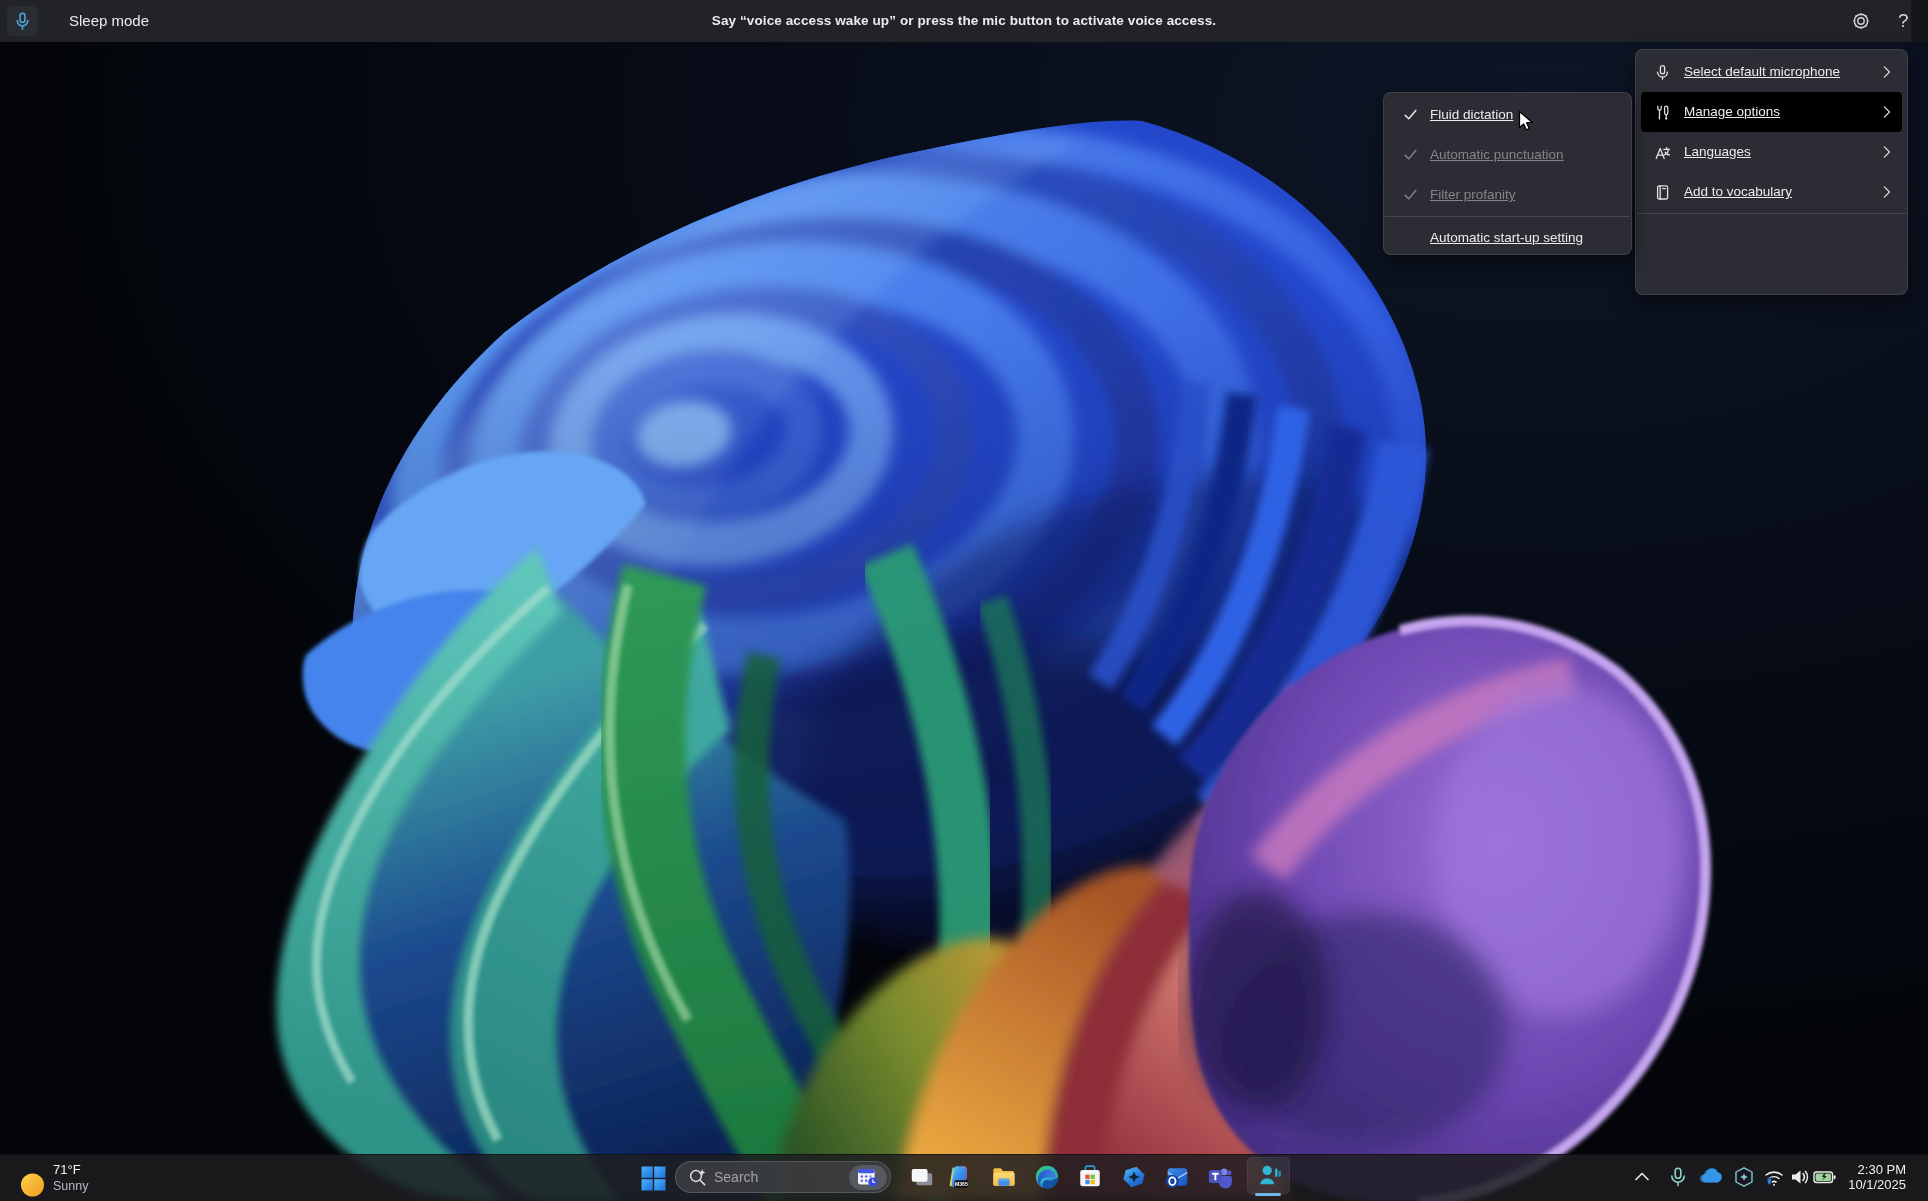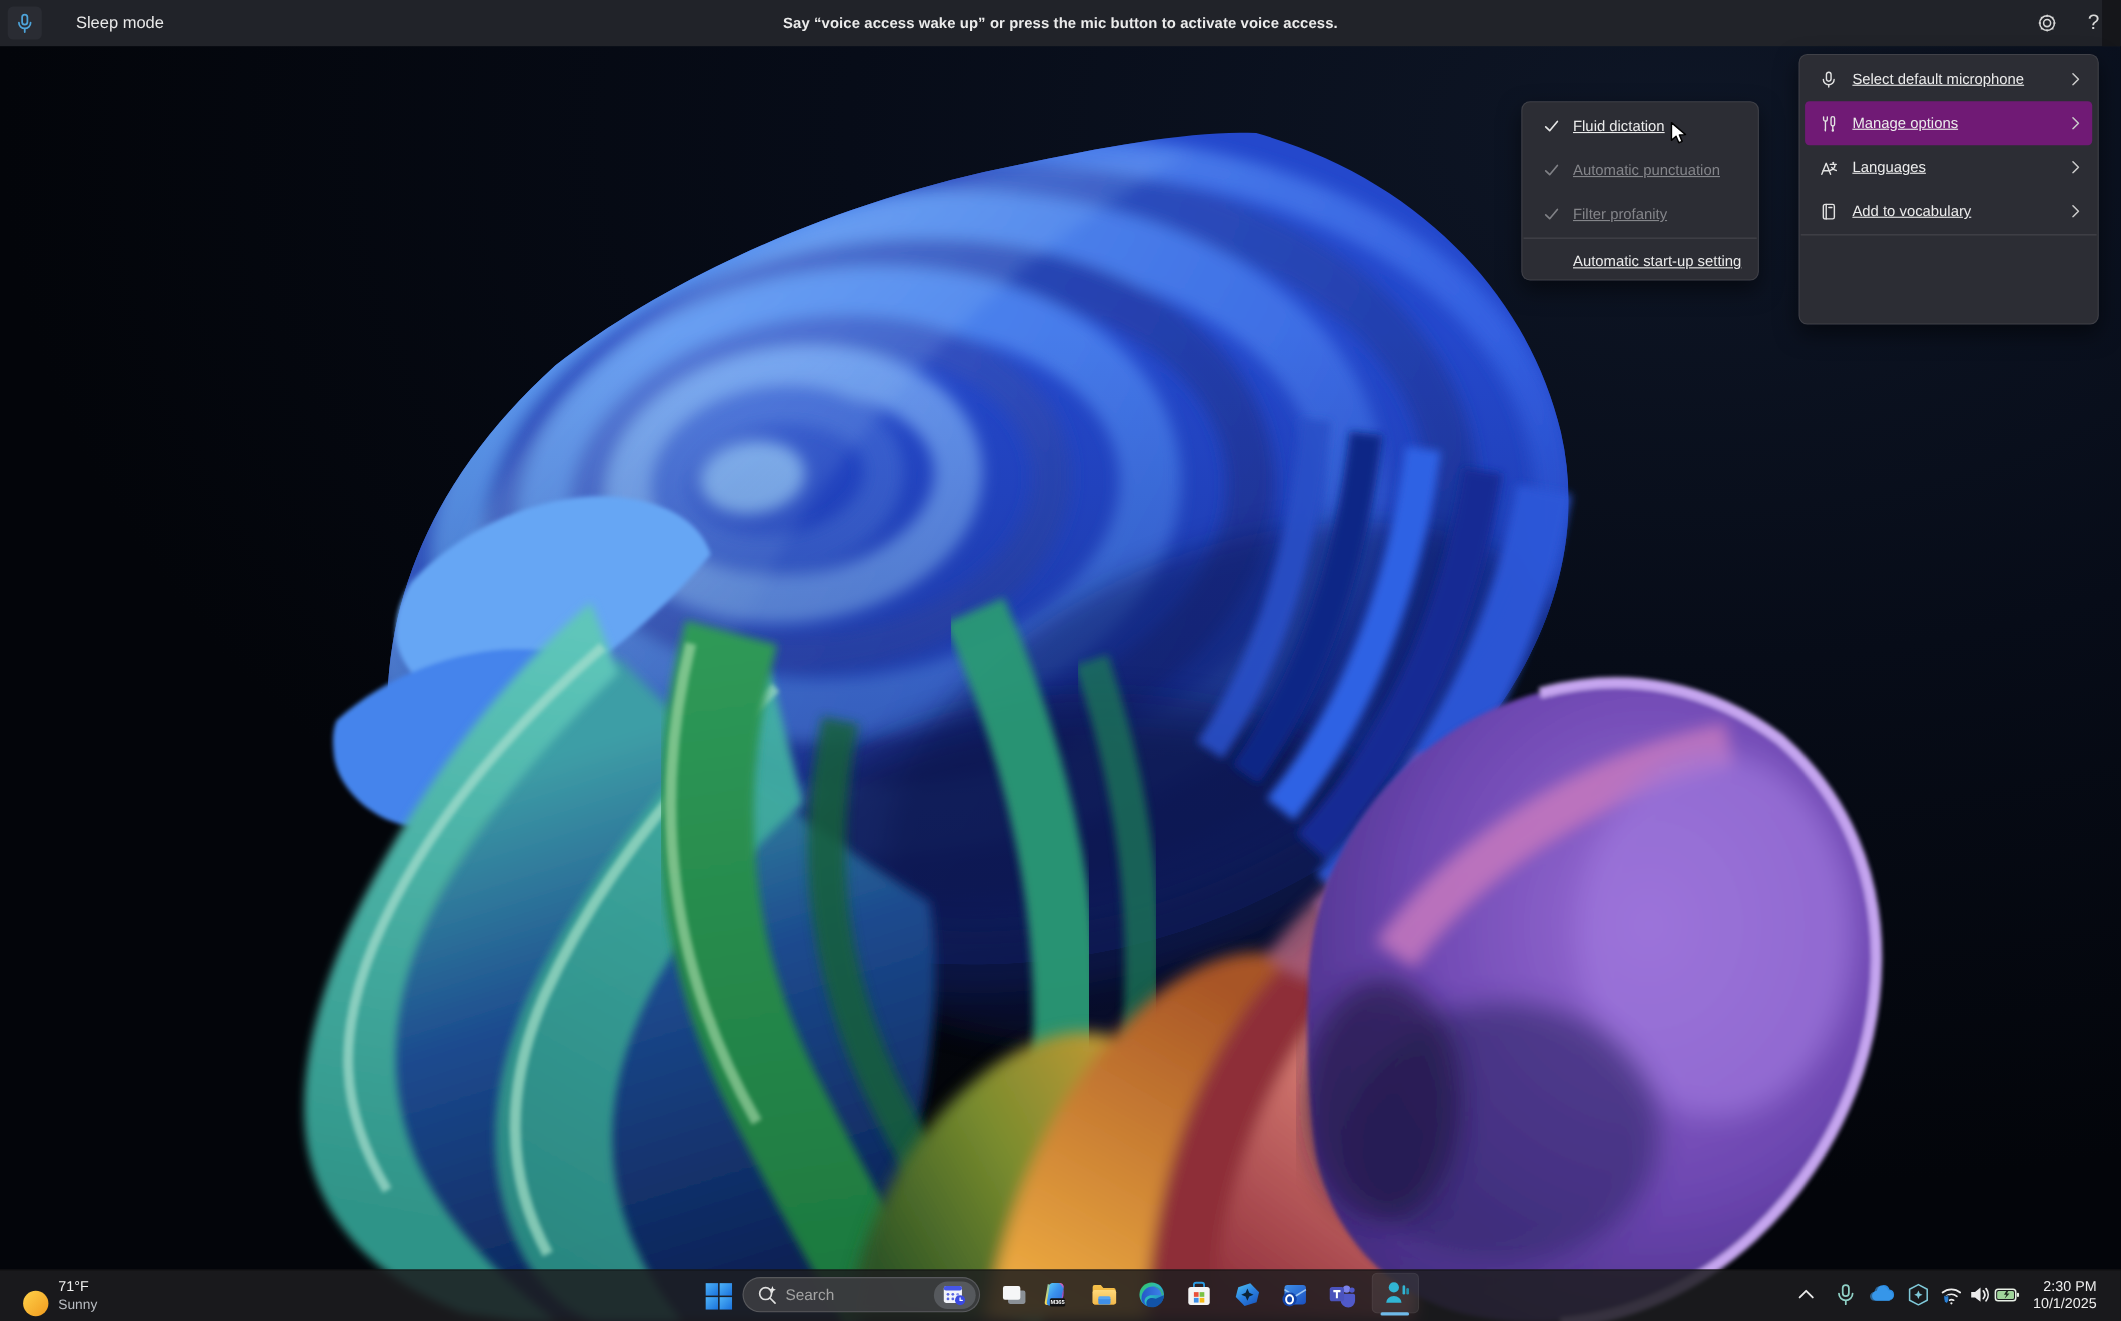--- a/index.html
+++ b/index.html
@@ -7,23 +7,23 @@
   #wall{position:absolute;left:0;top:0;}
   
   #topbar{position:absolute;left:0;top:0;width:1928px;height:42px;background:#212329;}
   #topbar .rcap{position:absolute;right:0;top:0;width:17px;height:42px;background:#15161a;}
   #micbtn{position:absolute;left:7px;top:6px;width:31px;height:30px;background:#2a2c33;border-radius:5px;}
   #sleep{position:absolute;left:49px;top:0;height:42px;line-height:42px;color:#e9e9e9;font-size:15px;margin-left:20px;}
   #saytext{position:absolute;left:0;top:0;width:1928px;height:42px;line-height:42px;text-align:center;color:#ebebeb;font-size:13.5px;font-weight:bold;letter-spacing:0.1px;}
   
   .menu{position:absolute;background:rgba(45,46,53,0.97);border:1px solid rgba(70,70,78,0.8);border-radius:8px;box-shadow:0 8px 20px rgba(0,0,0,0.5);box-sizing:border-box;}
   #menuR{left:1635px;top:49px;width:273px;height:246px;padding:2px 0;}
-  #menuL{left:1383px;top:92px;width:216px;height:163px;padding:2px 0;}
+  #menuL{left:1383px;top:92px;width:249px;height:163px;padding:2px 0;}
   .mrow{position:relative;height:40px;margin:0 5px;border-radius:4px;}
-  .mrow.hl{background:#701a75;}
+  .mrow.hl{background:#000000;}
   .mrow .ic{position:absolute;left:13px;top:12px;width:17px;height:17px;}
   .mrow .lb{position:absolute;left:43px;top:0;line-height:40px;font-size:13.5px;color:#ececec;white-space:nowrap;text-decoration:underline;}
   .mrow .ch{position:absolute;right:11px;top:14px;width:8px;height:12px;}
   .msep{height:1px;background:#47474d;margin:1px 1px;}
   #menuL .mrow .lb{left:41px;}
   #menuL .mrow .ck{position:absolute;left:14px;top:12px;width:15px;height:15px;}
   .gray .lb{color:#84858a !important;}
   
   #taskbar{position:absolute;left:0;top:1154px;width:1928px;height:47px;background:rgba(29,29,32,0.85);border-top:1px solid rgba(10,10,12,0.6);box-sizing:border-box;}
   #weather{position:absolute;left:12px;top:1158px;height:40px;}

